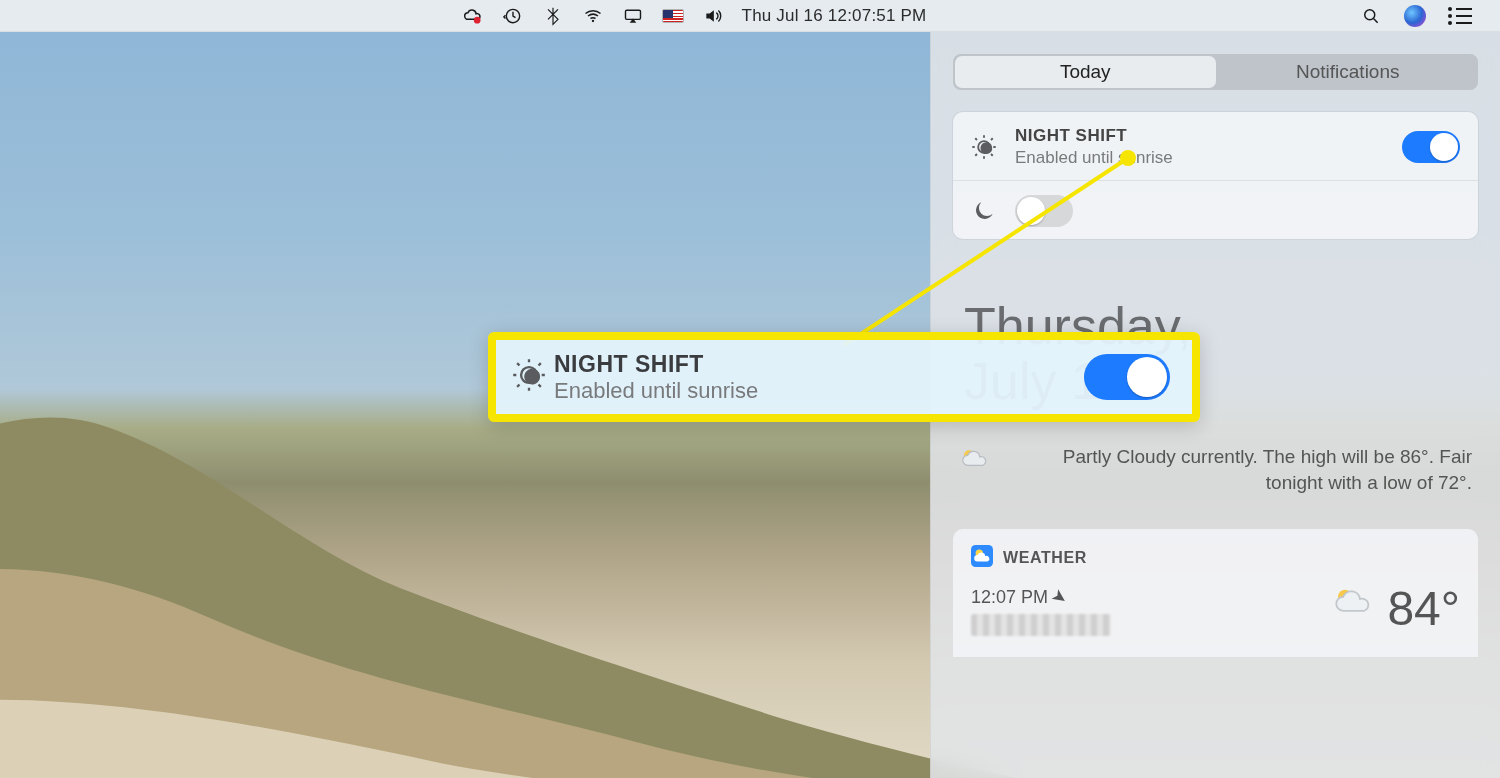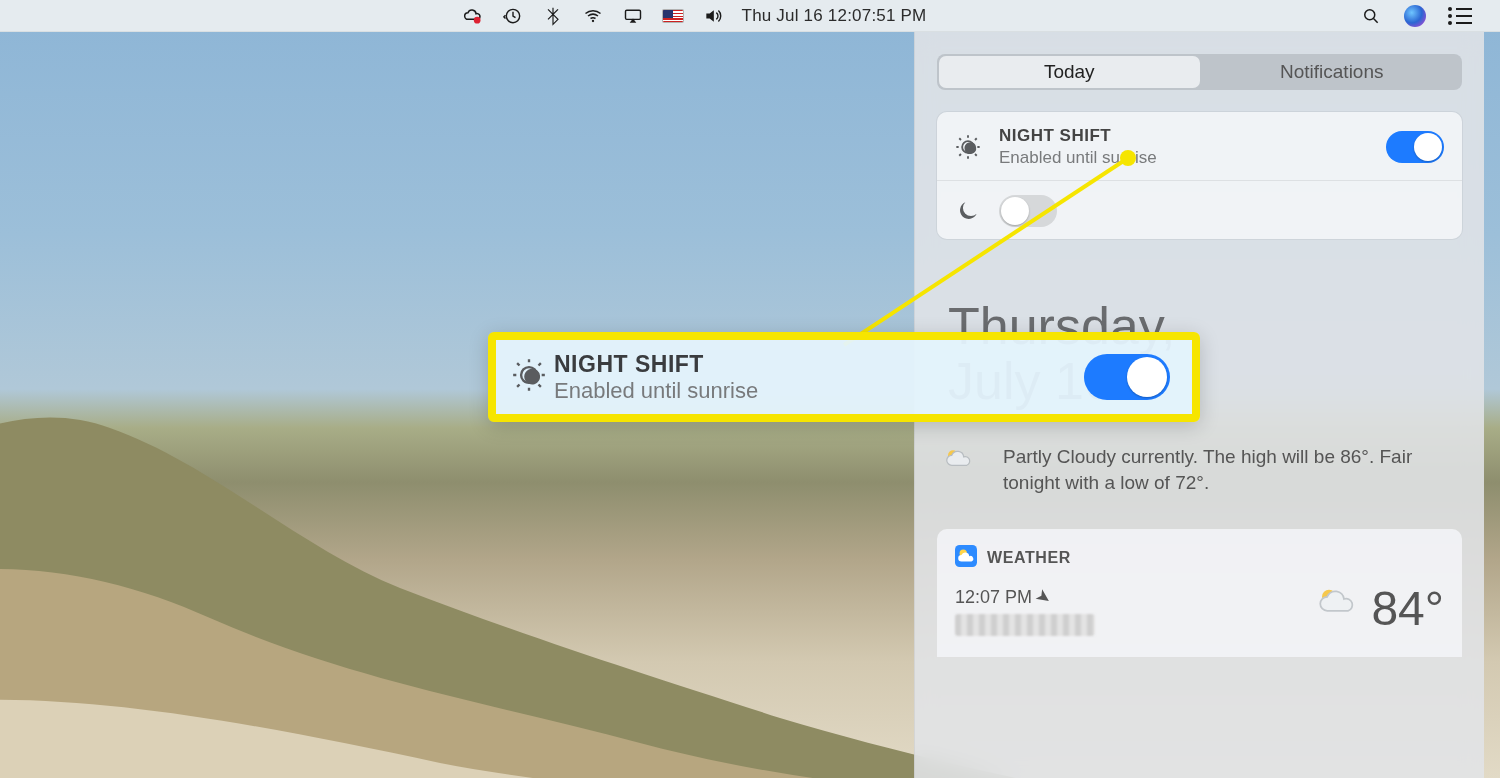--- a/index.html
+++ b/index.html
@@ -33,21 +33,21 @@
     width:22px; height:22px; border-radius:50%;
     background: radial-gradient(circle at 35% 35%, #6fc5ff, #2b66d2 50%, #9a4cd4 85%);
     position:relative;
   }
   .nc-icon { display:flex; flex-direction:column; gap:3px; }
   .nc-icon span { display:flex; align-items:center; gap:4px; }
   .nc-icon .dot { width:4px; height:4px; border-radius:50%; background:#1b1b1b; }
   .nc-icon .bar { width:16px; height:2px; background:#1b1b1b; }
   
   .nc {
-    position:absolute; top:32px; right:16px; bottom:0; width:570px;
+    position:absolute; top:32px; right:0; bottom:0; width:570px;
     background:rgba(225,228,231,.88);
     backdrop-filter:blur(10px);
     border-left:1px solid rgba(0,0,0,.06);
     padding:22px 22px 0;
   }
   .tabs {
     display:flex; background:rgba(150,155,160,.4); border-radius:8px; overflow:hidden;
     height:36px;
   }
   .tabs .tab {
@@ -72,21 +72,21 @@
     width:58px; height:32px; border-radius:32px; position:relative;
     background:#d6d8da; transition:background .2s;
   }
   .toggle .knob {
     position:absolute; top:2px; left:2px; width:28px; height:28px; border-radius:50%;
     background:#fff; box-shadow:0 1px 2px rgba(0,0,0,.25);
   }
   .toggle.on { background:#1d7bff; }
   .toggle.on .knob { left:28px; }
   .bigdate { margin-top:60px; margin-left:11px; font-size:52px; font-weight:300; color:#6a6c6f; line-height:1.05; }
-  .weather-summary { margin-top:36px; display:flex; align-items:flex-start; gap:30px; padding:0 6px; }
+  .weather-summary { margin-top:36px; display:flex; align-items:flex-start; gap:30px; padding:0 6px;text-align:right; }
   .weather-summary .txt { font-size:19px; color:#555; line-height:1.35; }
   .widget {
     margin-top:34px; background:rgba(245,247,249,.82); border-radius:10px 10px 0 0;
     padding:16px 18px 21px;
   }
   .widget-header { display:flex; align-items:center; gap:10px; font-size:16px; font-weight:700; letter-spacing:.6px; color:#555; }
   .weather-row { margin-top:10px; display:flex; align-items:flex-end; justify-content:space-between; }
   .time-block .time { font-size:18px; color:#555; }
   .time-block .redact { width:140px; height:22px; background:repeating-linear-gradient(90deg,#cfcfcf 0 6px,#e3e3e3 6px 12px); margin-top:6px; filter:blur(1px); border-radius:3px; }
   .temp { font-size:48px; font-weight:300; color:#555; }

